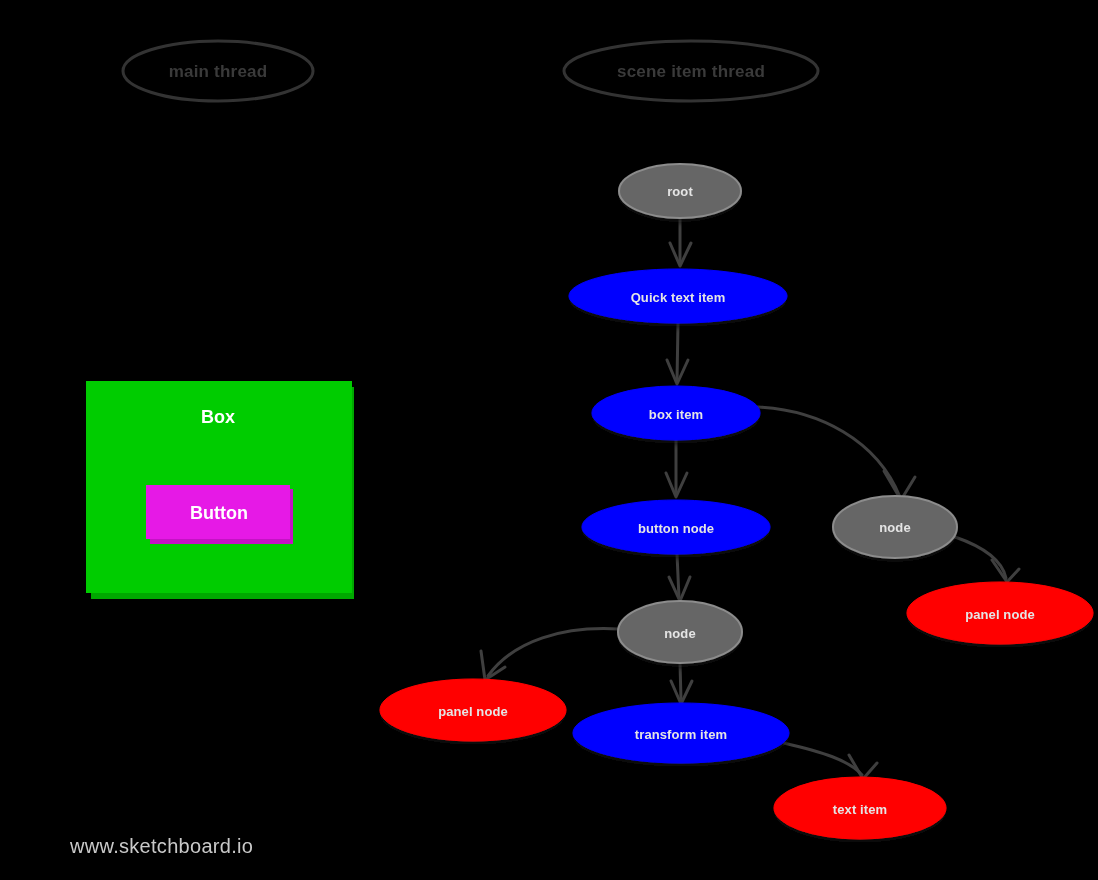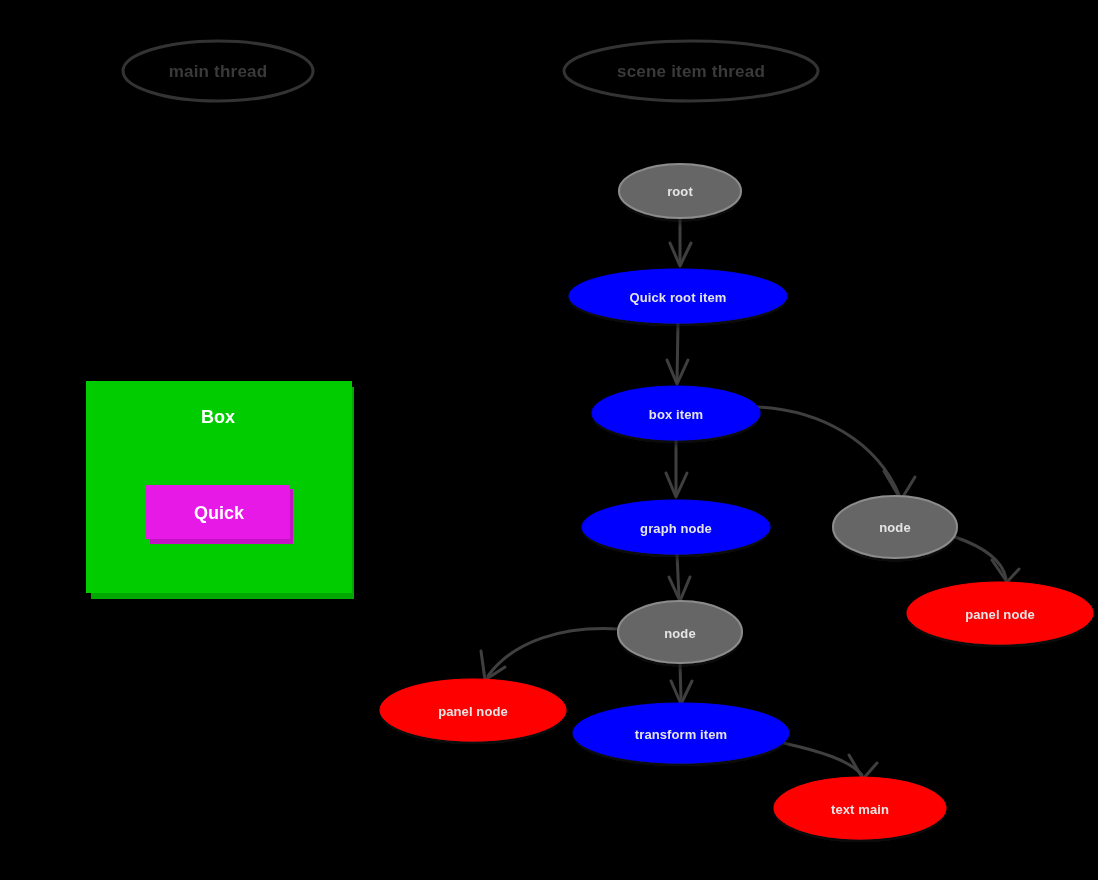--- a/index.html
+++ b/index.html
@@ -134,27 +134,28 @@
       <ellipse cx="637" cy="733" rx="108" ry="30" fill="#0000ff" stroke="#0000ff" stroke-width="1" filter="url(#softshadow)"></ellipse>
 
       <ellipse cx="816" cy="808" rx="86" ry="31" fill="#ff0000" stroke="#ff0000" stroke-width="1" filter="url(#softshadow)"></ellipse>
     </g>
   </svg>
 
   <div class="thread-label" style="left:174px; top:72px;">main thread</div>
   <div class="thread-label" style="left:647px; top:72px;">scene item thread</div>
 
   <div class="ui-label" style="left:174px; top:417px;">Box</div>
-  <div class="ui-label" style="left:175px; top:513px;">Quick</div>
+  <div class="ui-label" style="left:175px; top:513px;">Button</div>
 
   <div class="node-label" style="left:636px; top:191px;">root</div>
-  <div class="node-label" style="left:634px; top:297px;">Quick root item</div>
+  <div class="node-label" style="left:634px; top:297px;">Quick text item</div>
   <div class="node-label" style="left:632px; top:414px;">box item</div>
-  <div class="node-label" style="left:632px; top:528px;">graph node</div>
+  <div class="node-label" style="left:632px; top:528px;">button node</div>
   <div class="node-label" style="left:851px; top:527px;">node</div>
   <div class="node-label" style="left:956px; top:614px;">panel node</div>
   <div class="node-label" style="left:636px; top:633px;">node</div>
   <div class="node-label" style="left:429px; top:711px;">panel node</div>
   <div class="node-label" style="left:637px; top:734px;">transform item</div>
-  <div class="node-label" style="left:816px; top:809px;">text main</div>
+  <div class="node-label" style="left:816px; top:809px;">text item</div>
 
+  <div class="watermark">www.sketchboard.io</div>
 
 </div>
 
 </body></html>

